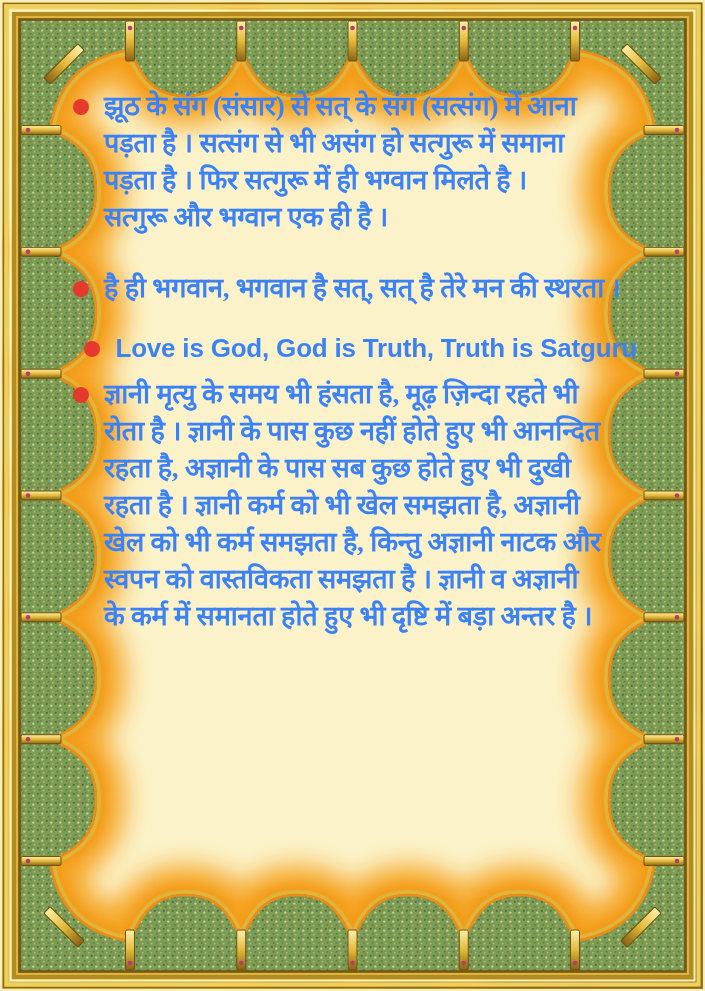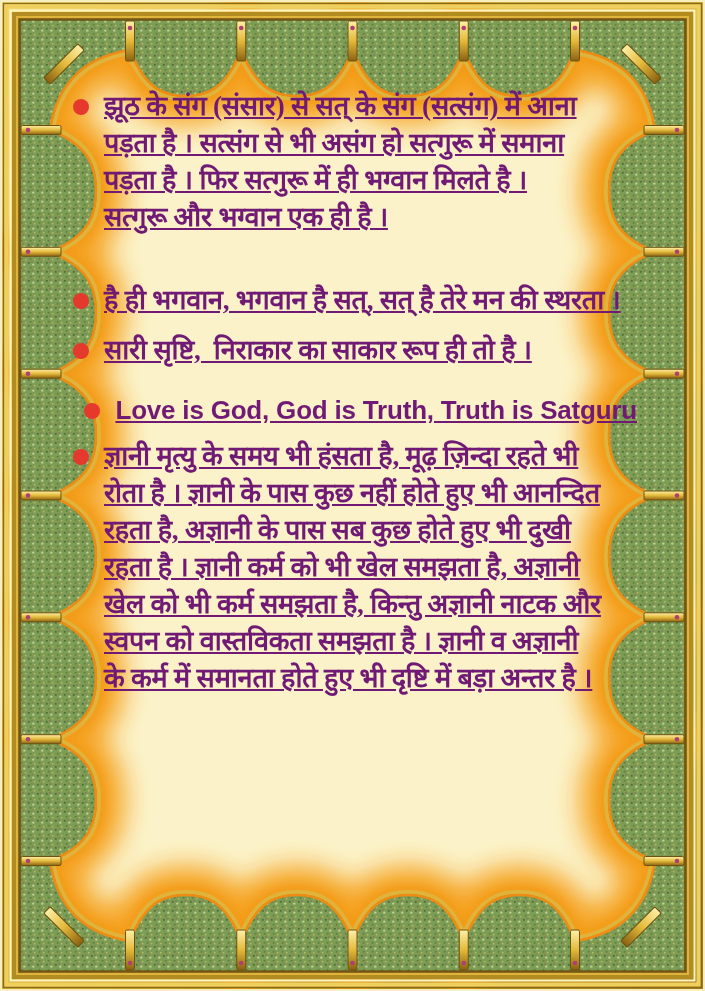--- a/index.html
+++ b/index.html
@@ -7,34 +7,34 @@
     width:705px;height:991px;position:relative;overflow:hidden;
     background:#ffffff;
     font-family:"Liberation Serif","DejaVu Serif",serif;
   }
   .frame-svg{position:absolute;left:0;top:0;width:705px;height:991px;display:block;}
   .quotes{
     position:absolute;left:73px;top:88px;width:564px;
     list-style:none;margin:0;padding:0;
   }
   .quote-item{display:flex;align-items:flex-start;}
-  .quote-item.m1{margin-top:46px;}
+  .quote-item.m1{margin-top:34px;}
   .quote-item.m2{margin-top:11px;}
   .quote-item.m3{margin-top:13px;}
   .quote-item.m4{margin-top:11px;}
   .quote-item.m5{margin-top:23px;justify-content:flex-end;}
   .quote-item.m6{margin-top:9px;}
   .dot{
     flex:none;width:16px;height:16px;border-radius:50%;
     background:#e5392e;margin:11px 15px 0 0;
   }
   .quote-text{
     white-space:pre-wrap;
     font-size:27px;line-height:37px;font-weight:bold;
-    color:#701a75;letter-spacing:-0.2px;text-decoration:underline;
+    color:#3b82f6;letter-spacing:-0.2px;
   }
   .english .quote-text{
     font-family:"Liberation Sans","DejaVu Sans",sans-serif;
     font-size:26px;
   }
 </style>
 </head>
 <body>
 
 <svg class="frame-svg" width="705" height="991" viewBox="0 0 705 991" aria-hidden="true">
@@ -237,24 +237,20 @@
     <span class="dot"></span>
     <div class="quote-text">झूठ के संग (संसार) से सत् के संग (सत्संग) में आना
 पड़ता है । सत्संग से भी असंग हो सत्गुरू में समाना
 पड़ता है । फिर सत्गुरू में ही भग्वान मिलते है ।
 सत्गुरू और भग्वान एक ही है ।</div>
   </li>
   <li class="quote-item m1">
     <span class="dot"></span>
     <div class="quote-text">है ही भगवान, भगवान है सत्, सत् है तेरे मन की स्थरता ।</div>
   </li>
-  <li class="quote-item m3">
-    <span class="dot"></span>
-    <div class="quote-text">सारी सृष्टि,  निराकार का साकार रूप ही तो है ।</div>
-  </li>
   <li class="quote-item m5 english">
     <span class="dot"></span>
     <div class="quote-text">Love is God, God is Truth, Truth is Satguru</div>
   </li>
   <li class="quote-item m6">
     <span class="dot"></span>
     <div class="quote-text">ज्ञानी मृत्यु के समय भी हंसता है, मूढ़ ज़िन्दा रहते भी
 रोता है । ज्ञानी के पास कुछ नहीं होते हुए भी आनन्दित
 रहता है, अज्ञानी के पास सब कुछ होते हुए भी दुखी
 रहता है । ज्ञानी कर्म को भी खेल समझता है, अज्ञानी

